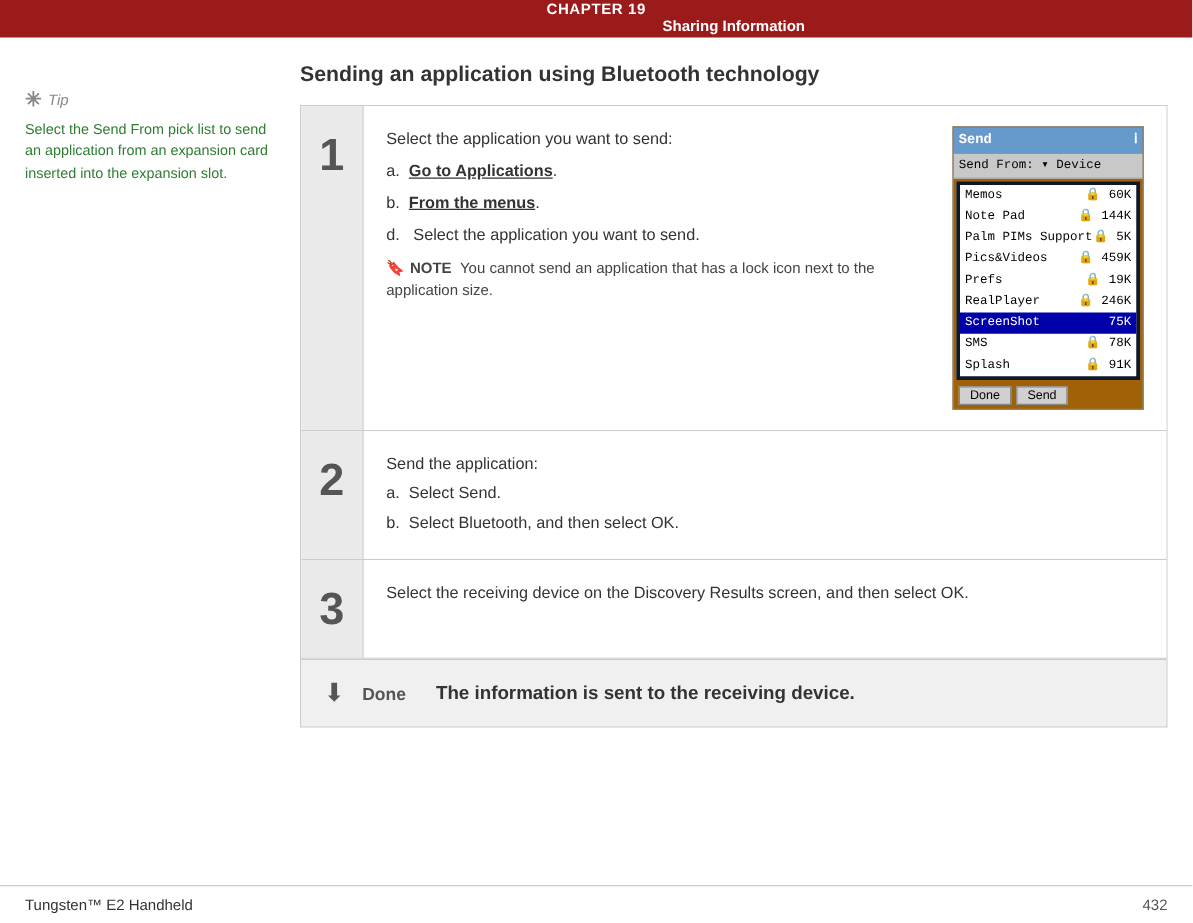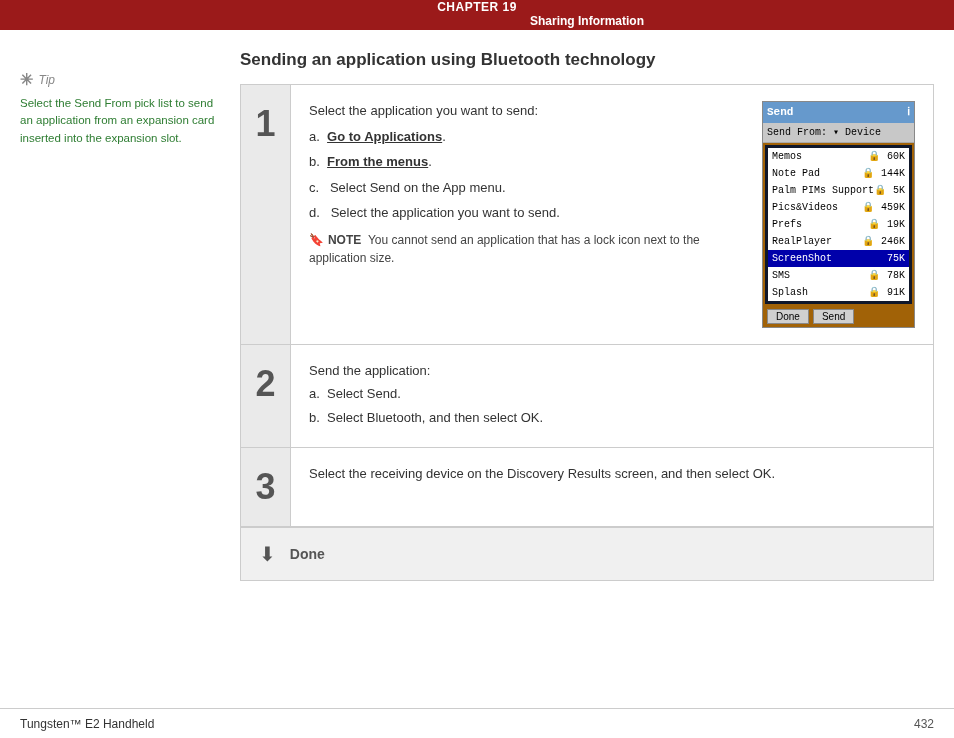--- a/index.html
+++ b/index.html
@@ -269,21 +269,20 @@
     <div class="steps-container">
 
       <div class="step-row">
         <div class="step-number-cell">1</div>
         <div class="step-content">
           <div class="step1-inner">
             <div class="step1-text">
               <p>Select the application you want to send:</p>
               <p>a. &nbsp;<u><strong>Go to Applications</strong></u>.</p>
               <p>b. &nbsp;<u><strong>From the menus</strong></u>.</p>
-              <p>c. &nbsp; Select Send on the App menu.</p>
               <p>d. &nbsp; Select the application you want to send.</p>
               <div class="note-block">
                 <span class="note-icon">🔖</span><span class="note-label">NOTE</span>&nbsp;&nbsp;You cannot send an application that has a lock icon next to the application size.
               </div>
             </div>
 
             <div class="send-dialog">
               <div class="send-dialog-title">
                 <span>Send</span>
                 <span>ℹ</span>
@@ -352,20 +351,21 @@
       <div class="step-row">
         <div class="step-number-cell">3</div>
         <div class="step-content step3-content">
           <span>Select the receiving device on the Discovery Results screen, and then select OK.</span>
         </div>
       </div>
 
       <div class="done-row">
         <span class="done-icon">⬇</span>
         <span class="done-label">Done</span>
+        <span class="done-text">The information is sent to the receiving device.</span>
       </div>
 
     </div>
   </div>
 </div>
 
 <div class="footer">
   <span class="footer-brand">
     <span>Tungsten™ E2 </span>
     <span style="font-weight:normal">Handheld</span>

